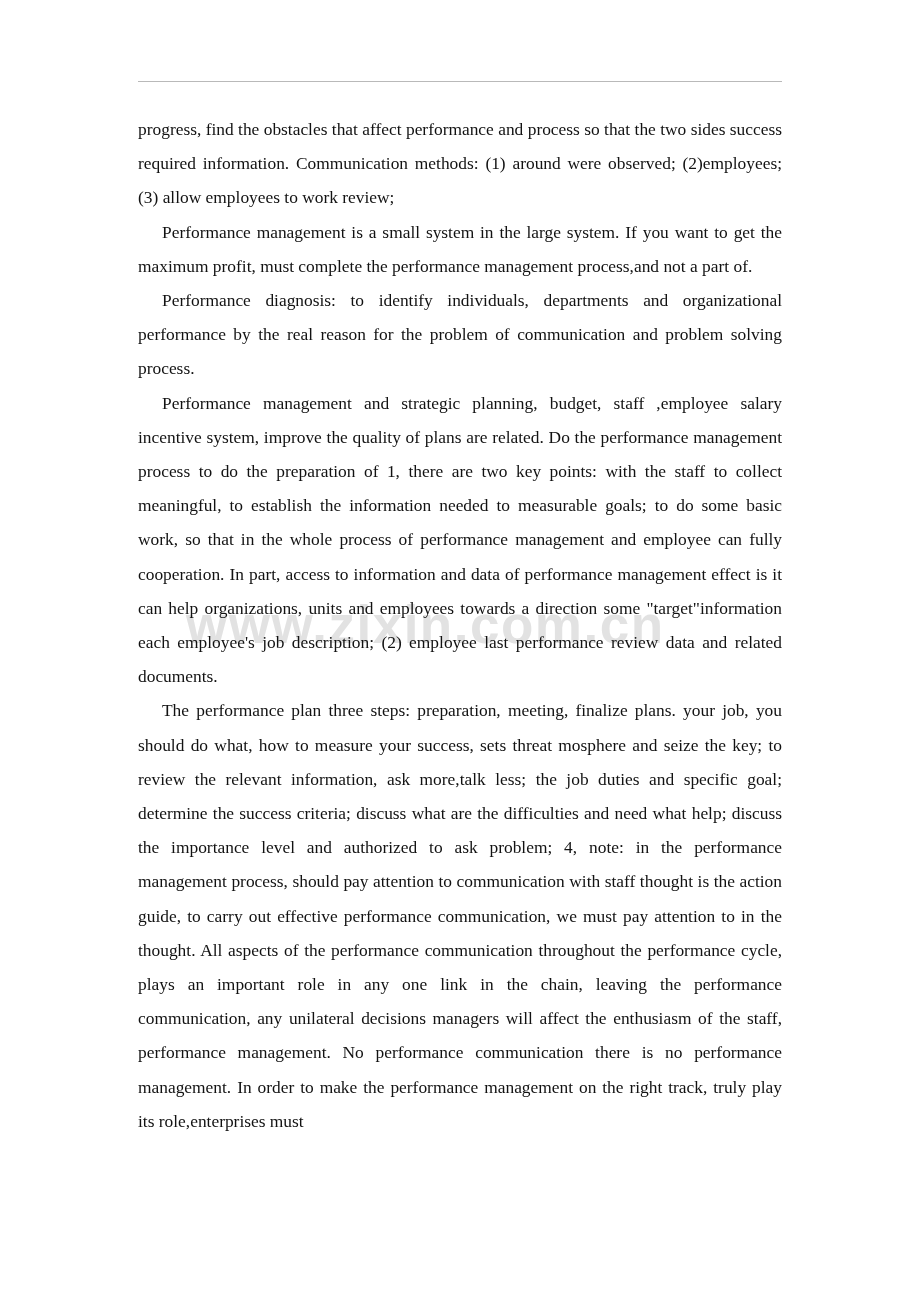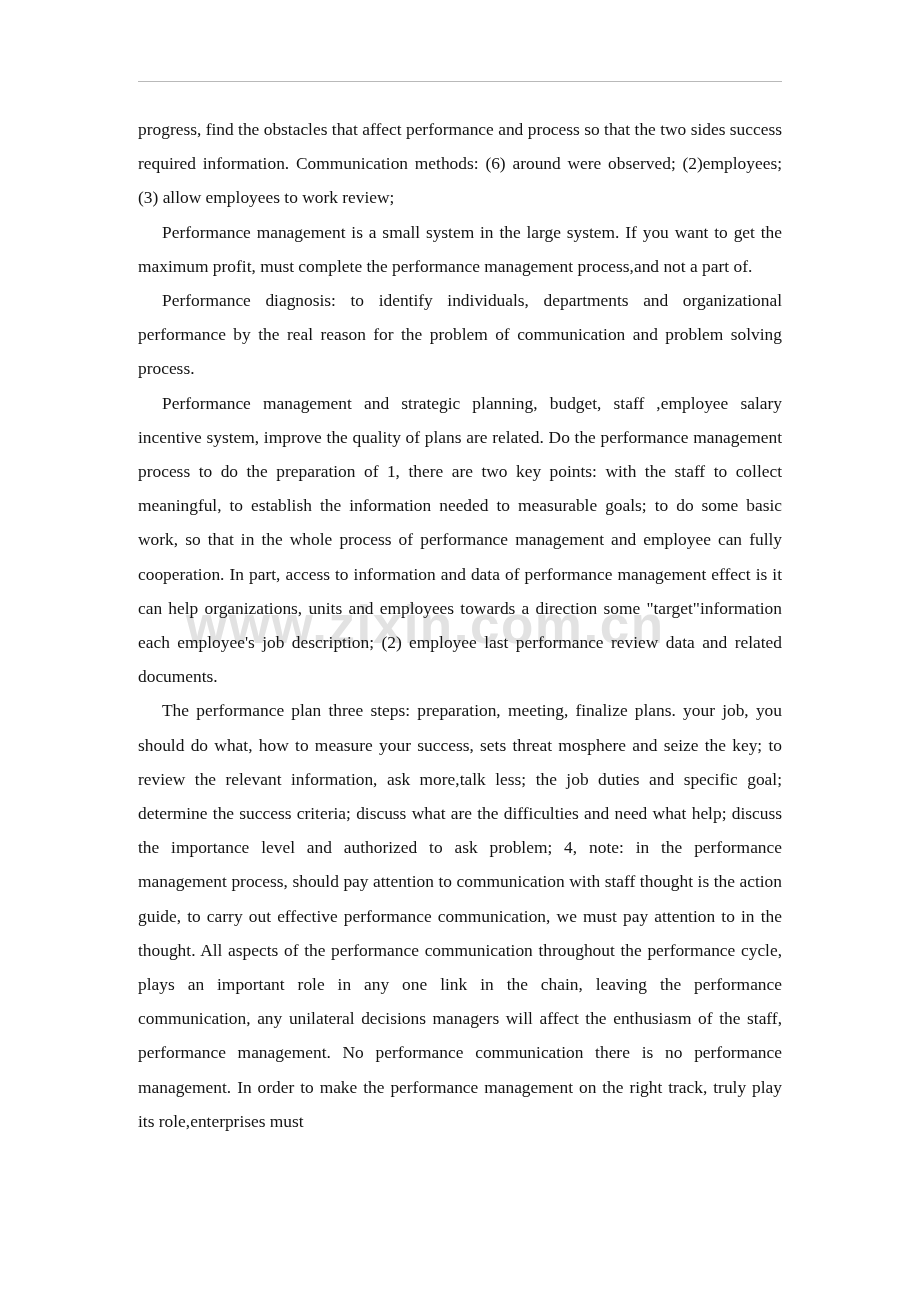--- a/index.html
+++ b/index.html
@@ -75,20 +75,20 @@
 </head>
 <body>
 
 <div class="page">
 
   <div class="header-rule"></div>
 
   <div class="watermark">www.zixin.com.cn</div>
 
   <div class="content">
-    <p class="para">progress, find the obstacles that affect performance and process so that the two sides success required information. Communication methods: (6) around were observed; (2)employees; (3) allow employees to work review;</p>
+    <p class="para">progress, find the obstacles that affect performance and process so that the two sides success required information. Communication methods: (1) around were observed; (2)employees; (3) allow employees to work review;</p>
     <p class="para indent">Performance management is a small system in the large system. If you want to get the maximum profit, must complete the performance management process,and not a part of.</p>
     <p class="para indent">Performance diagnosis: to identify individuals, departments and organizational performance by the real reason for the problem of communication and problem solving process.</p>
     <p class="para indent">Performance management and strategic planning, budget, staff ,employee salary incentive system, improve the quality of plans are related. Do the performance management process to do the preparation of 1, there are two key points: with the staff to collect meaningful, to establish the information needed to measurable goals; to do some basic work, so that in the whole process of performance management and employee can fully cooperation. In part, access to information and data of performance management effect is it can help organizations, units and employees towards a direction some "target"information each employee's job description; (2) employee last performance review data and related documents.</p>
     <p class="para indent">The performance plan   three steps: preparation, meeting, finalize plans.   your job, you should do what, how to measure your success, sets threat mosphere and seize the key;    to review the relevant information, ask more,talk less; the job duties and specific goal;    determine the success criteria; discuss what are the difficulties and need what help; discuss the importance level and authorized to ask problem; 4, note: in the performance management process, should pay attention to communication with staff thought is the action guide, to carry out effective performance communication, we must pay attention to in the thought. All aspects of the performance communication throughout the performance cycle, plays an important role in any one link in the chain, leaving the performance communication, any unilateral decisions managers will affect the enthusiasm of the staff, performance management. No performance communication there is no performance management. In order to make the performance management on the right track, truly play its role,enterprises must</p>
   </div>
 
 </div>
 
 </body></html>

